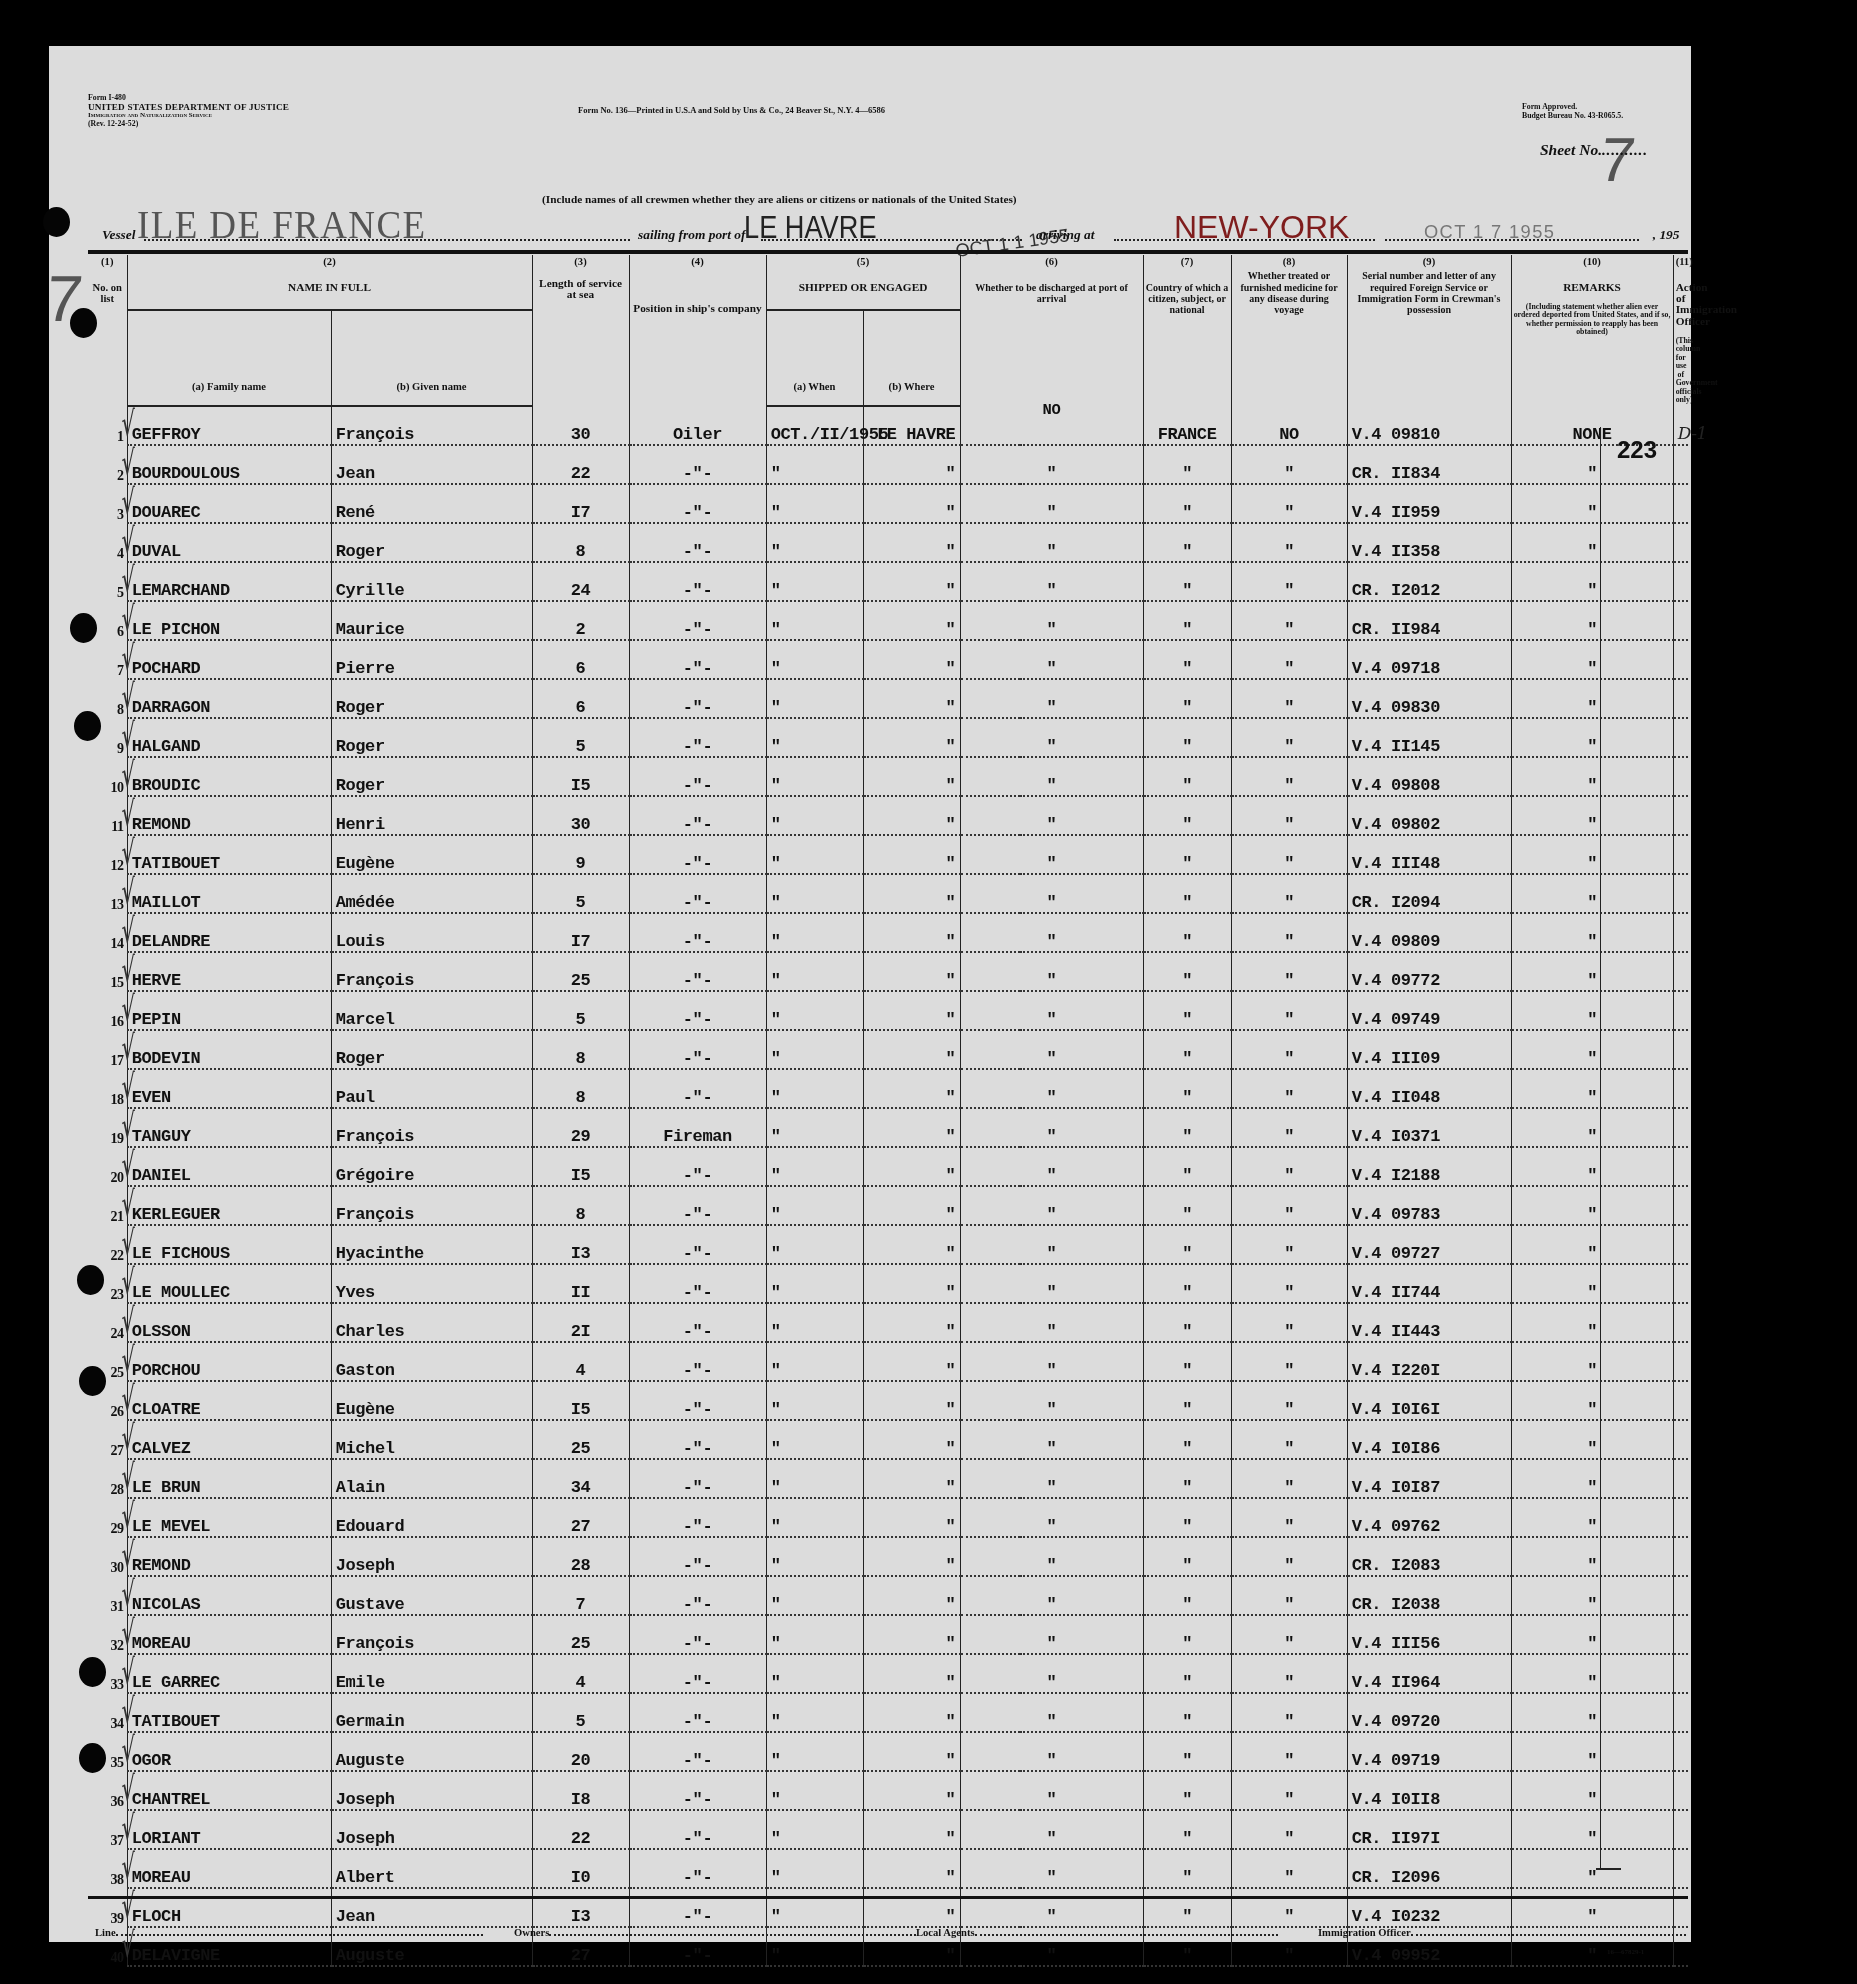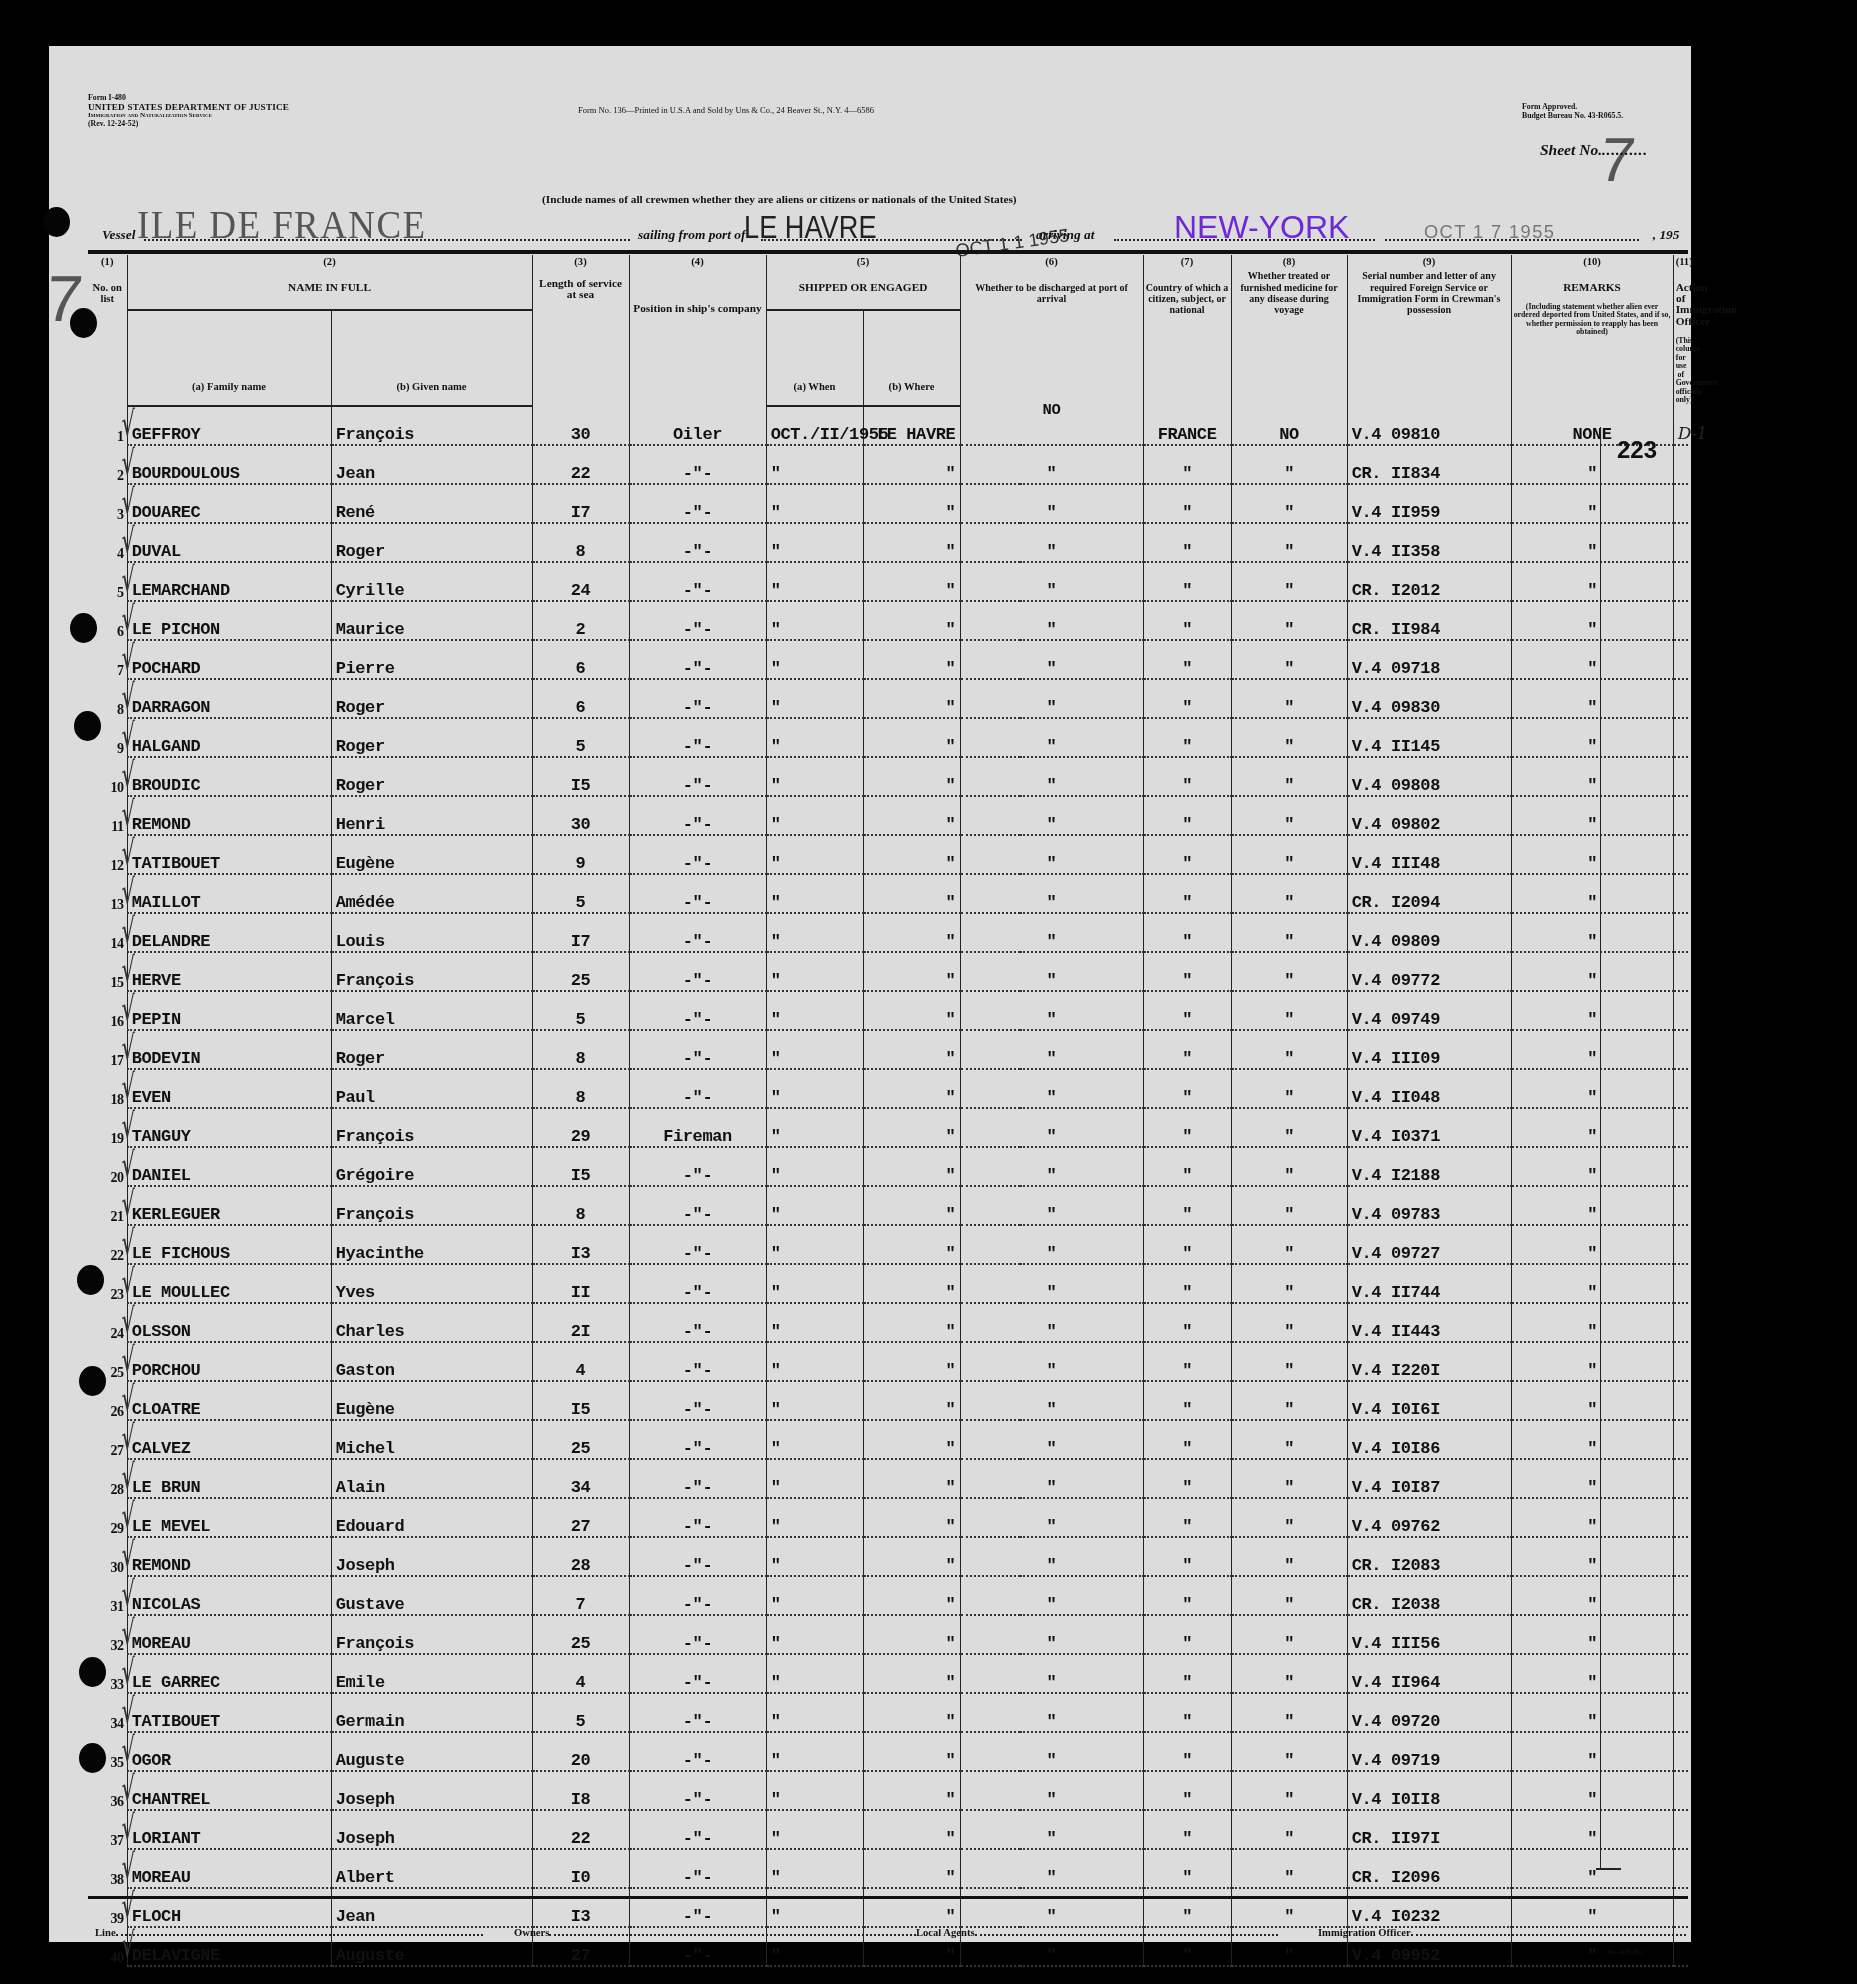--- a/index.html
+++ b/index.html
@@ -7,37 +7,37 @@
   #page {
     position: absolute; left: 49px; top: 46px; width: 1642px; height: 1896px;
     background: #dcdcdc; color: #111;
   }
   .abs { position: absolute; }
   .punch { position: absolute; width: 27px; height: 30px; border-radius: 50%; background: #050505; }
   .hdr-left { left: 39px; top: 48px; width: 296px; text-align: left; font-size: 7.8px; line-height: 8.5px; font-weight: bold; }
   .hdr-left .l1 { font-size: 7.8px; }
   .hdr-left .l2 { font-size: 9.2px; letter-spacing: 0.2px; }
   .hdr-left .l3 { font-size: 7px; font-variant: small-caps; }
-  .printed-by { left: 529px; top: 59px; font-size: 8.5px; font-weight: normal; }
+  .printed-by { left: 529px; top: 59px; font-size: 8.5px; font-weight: bold; }
   .form-approved { left: 1473px; top: 56px; font-size: 7.8px; font-weight: bold; line-height: 9.2px; }
   .sheet-num { left: 1551px; top: 78px; font-family: "Liberation Sans", sans-serif; font-size: 62px; color: #555; transform: skewX(-8deg); }
   .title { left: 35px; top: 86px; font-size: 26px; font-weight: bold; font-family: "Liberation Serif", serif; letter-spacing: 0.1px; }
   .title .struck { text-decoration: line-through; font-size: 18.3px; letter-spacing: -0.4px; text-decoration-thickness: 2.1px; }
   .sheet-label { left: 1491px; top: 95px; font-size: 15.5px; font-style: italic; font-weight: bold; }
   .sheet-label .dots { letter-spacing: 0.7px; }
   .required { left: 35px; top: 123px; font-size: 17.6px; font-weight: bold; letter-spacing: -0.3px; white-space: nowrap; }
   .include-note { left: 493px; top: 147px; font-size: 11.3px; font-weight: bold; }
   .vessel-row { left: 39px; top: 166px; width: 1600px; height: 35px; font-size: 13.4px; font-style: italic; font-weight: bold; }
   .vessel-row .lbl { position: absolute; bottom: 4.2px; }
   .vessel-row .dotline { position: absolute; bottom: 5.6px; border-bottom: 2.1px dotted #222; height: 0.7px; }
   .stamp { position: absolute; font-family: "Liberation Sans", sans-serif; font-weight: normal; font-style: normal; color: #333; }
   .stamp-vessel { left: 49px; bottom: 1.4px; font-size: 37px; letter-spacing: 1.4px; color: #555; font-family: "Liberation Serif", serif; transform: scaleY(1.1); }
   .stamp-port { left: 656px; bottom: 1.4px; font-size: 32px; color: #222; transform: scaleX(0.85); transform-origin: left; }
   .stamp-date1 { left: 867px; bottom: -7px; font-size: 18.3px; color: #333; transform: rotate(-8deg); }
-  .stamp-arrive { left: 1086px; bottom: 1.4px; font-size: 32px; color: #6d28d9; }
+  .stamp-arrive { left: 1086px; bottom: 1.4px; font-size: 32px; color: #7f1d1d; }
   .stamp-date2 { left: 1336px; bottom: 4.2px; font-size: 18.3px; color: #777; letter-spacing: 1.4px; }
   .year-suffix { position: absolute; right: 8.5px; bottom: 4.2px; font-size: 13.4px; }
   .heavy-rule { left: 39px; top: 204px; width: 1600px; height: 4.2px; background: #111; }
 
   table.manifest { position: absolute; left: 39px; top: 209px; width: 1600px; border-collapse: collapse; table-layout: fixed; }
   table.manifest th { font-weight: bold; font-size: 10.6px; line-height: 11.3px; vertical-align: top; border-left: 1.4px solid #222; padding: 1.4px 2.1px; text-align: center; }
   table.manifest th:first-child { border-left: none; }
   table.manifest thead tr.sub th { border-top: 2.1px solid #222; vertical-align: bottom; padding-bottom: 12.7px; }
   table.manifest thead tr.last-h th { border-bottom: 2.8px solid #222; }
   .hnum { display: block; font-size: 10.6px; margin-bottom: 2.8px; }

